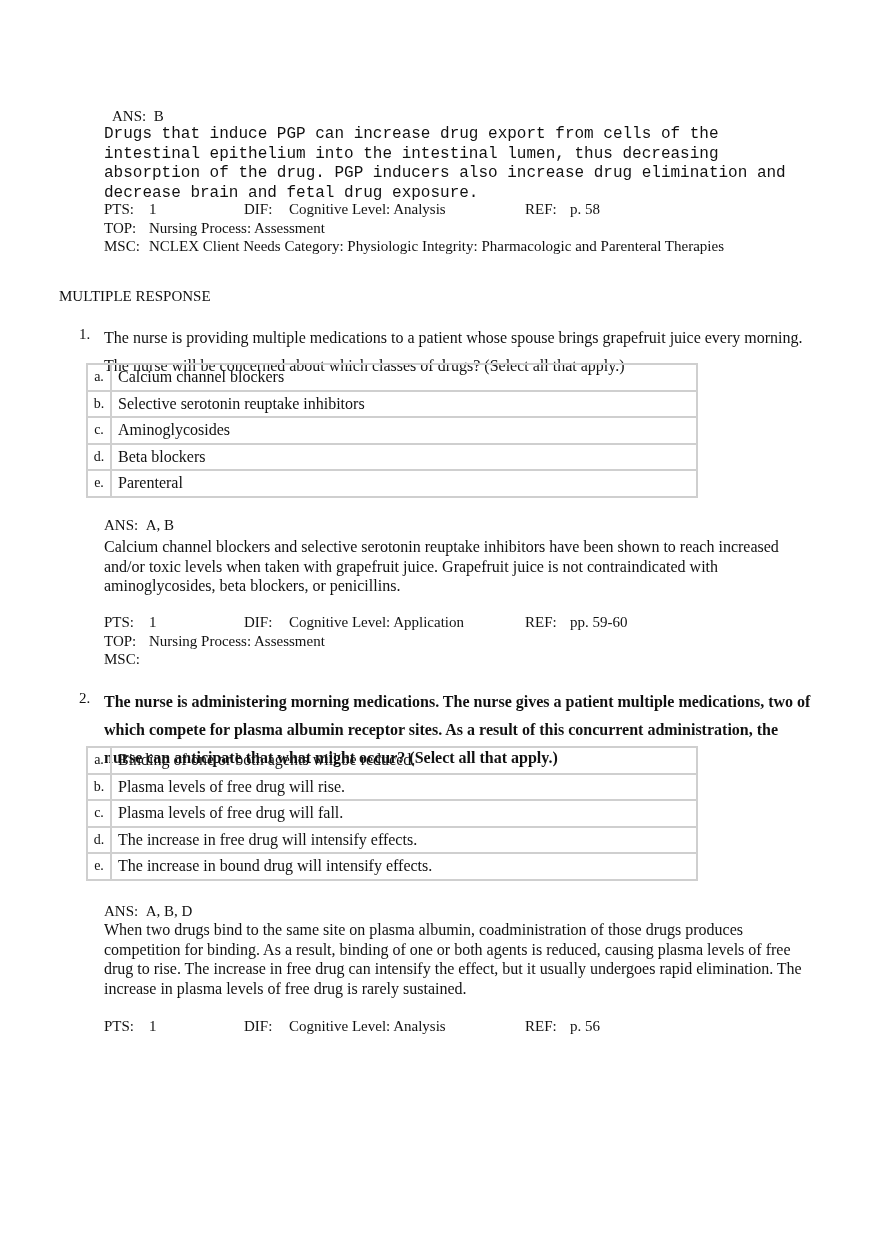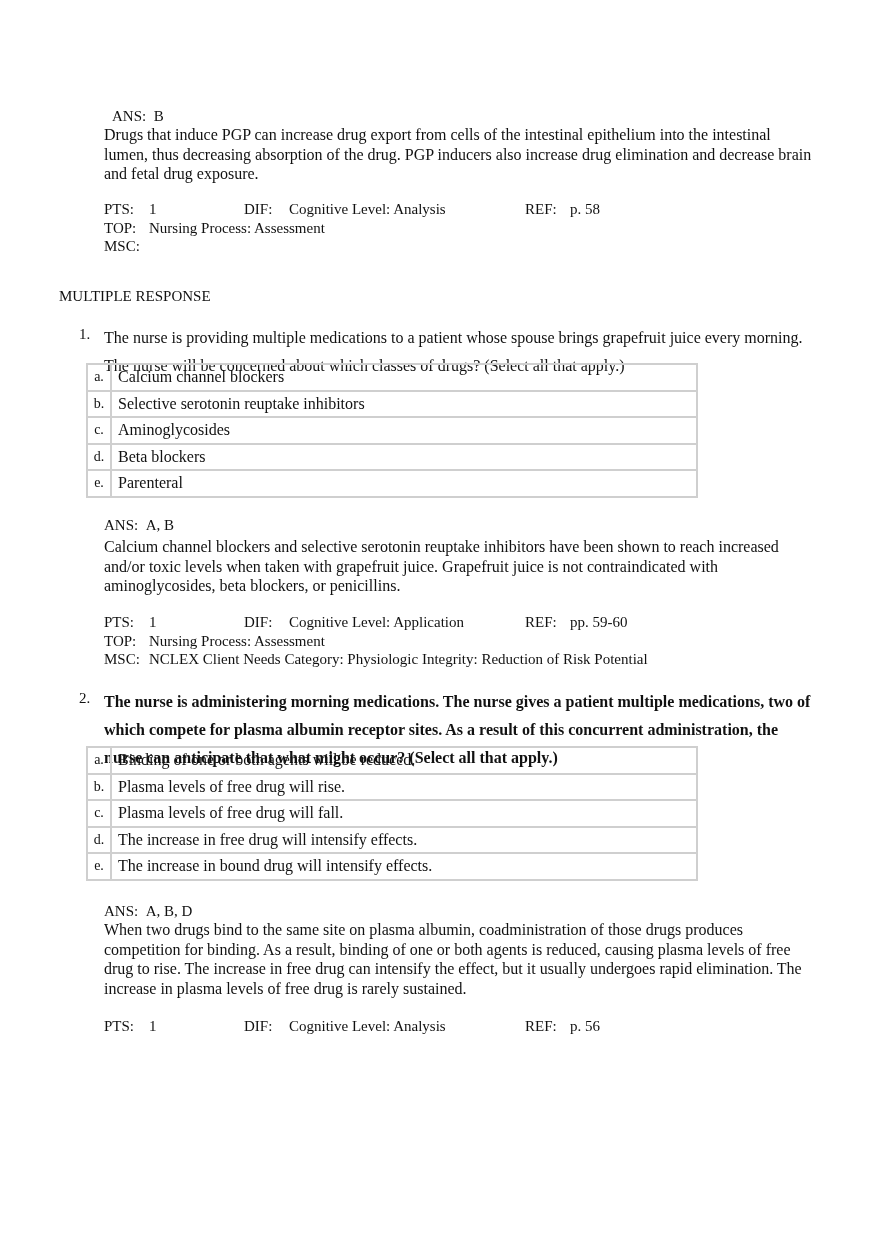--- a/index.html
+++ b/index.html
@@ -75,37 +75,38 @@
   }
 </style>
 </head>
 <body>
 
 <div class="page">
 
   <div class="block ans-label" style="left:104px; top:107px;margin-left:8px;">
     <span>ANS:</span>&nbsp;&nbsp;<span>B</span>
   </div>
-  <div class="block rationale" style="left:104px; top:125px;">Drugs that induce PGP can increase drug export from cells of the intestinal epithelium into the intestinal lumen, thus decreasing absorption of the drug. PGP inducers also increase drug elimination and decrease brain and fetal drug exposure.</div>
+  <div class="block rationale" style="left:104px; top:125px;font-family:Liberation Mono, monospace;">Drugs that induce PGP can increase drug export from cells of the intestinal epithelium into the intestinal lumen, thus decreasing absorption of the drug. PGP inducers also increase drug elimination and decrease brain and fetal drug exposure.</div>
 
   <div class="block meta" style="left:104px; top:200px; width:720px;">
     <div class="meta-row">
       <span style="left:0">PTS:</span>
       <span style="left:45px">1</span>
       <span style="left:140px">DIF:</span>
       <span style="left:185px">Cognitive Level: Analysis</span>
       <span style="left:421px">REF:</span>
       <span style="left:466px">p. 58</span>
     </div>
     <div class="meta-row">
       <span style="left:0">TOP:</span>
       <span style="left:45px">Nursing Process: Assessment</span>
     </div>
     <div class="meta-row">
       <span style="left:0">MSC:</span>
+      <span style="left:45px">NCLEX Client Needs Category: Physiologic Integrity: Pharmacologic and Parenteral Therapies</span>
     </div>
   </div>
 
   <div class="block section-title" style="left:59px; top:287px;">MULTIPLE RESPONSE</div>
 
   <div class="q-num" style="left:79px; top:325px;">1.</div>
   <div class="q-text" style="left:104px; top:324px;">The nurse is providing multiple medications to a patient whose spouse brings grapefruit juice every morning. The nurse will be concerned about which classes of drugs? (Select all that apply.)</div>
 
   <table class="choices" style="left:86px; top:363px;">
     <tbody>
@@ -145,21 +146,20 @@
       <span style="left:185px">Cognitive Level: Application</span>
       <span style="left:421px">REF:</span>
       <span style="left:466px">pp. 59-60</span>
     </div>
     <div class="meta-row">
       <span style="left:0">TOP:</span>
       <span style="left:45px">Nursing Process: Assessment</span>
     </div>
     <div class="meta-row">
       <span style="left:0">MSC:</span>
-      <span style="left:45px">NCLEX Client Needs Category: Physiologic Integrity: Reduction of Risk Potential</span>
     </div>
   </div>
 
   <div class="q-num" style="left:79px; top:689px;">2.</div>
   <div class="q-text" style="left:104px; top:688px;font-weight:bold;">The nurse is administering morning medications. The nurse gives a patient multiple medications, two of which compete for plasma albumin receptor sites. As a result of this concurrent administration, the nurse can anticipate that what might occur? (Select all that apply.)</div>
 
   <table class="choices" style="left:86px; top:746px;">
     <tbody>
         <tr>
       <td class="letter">a.</td>

